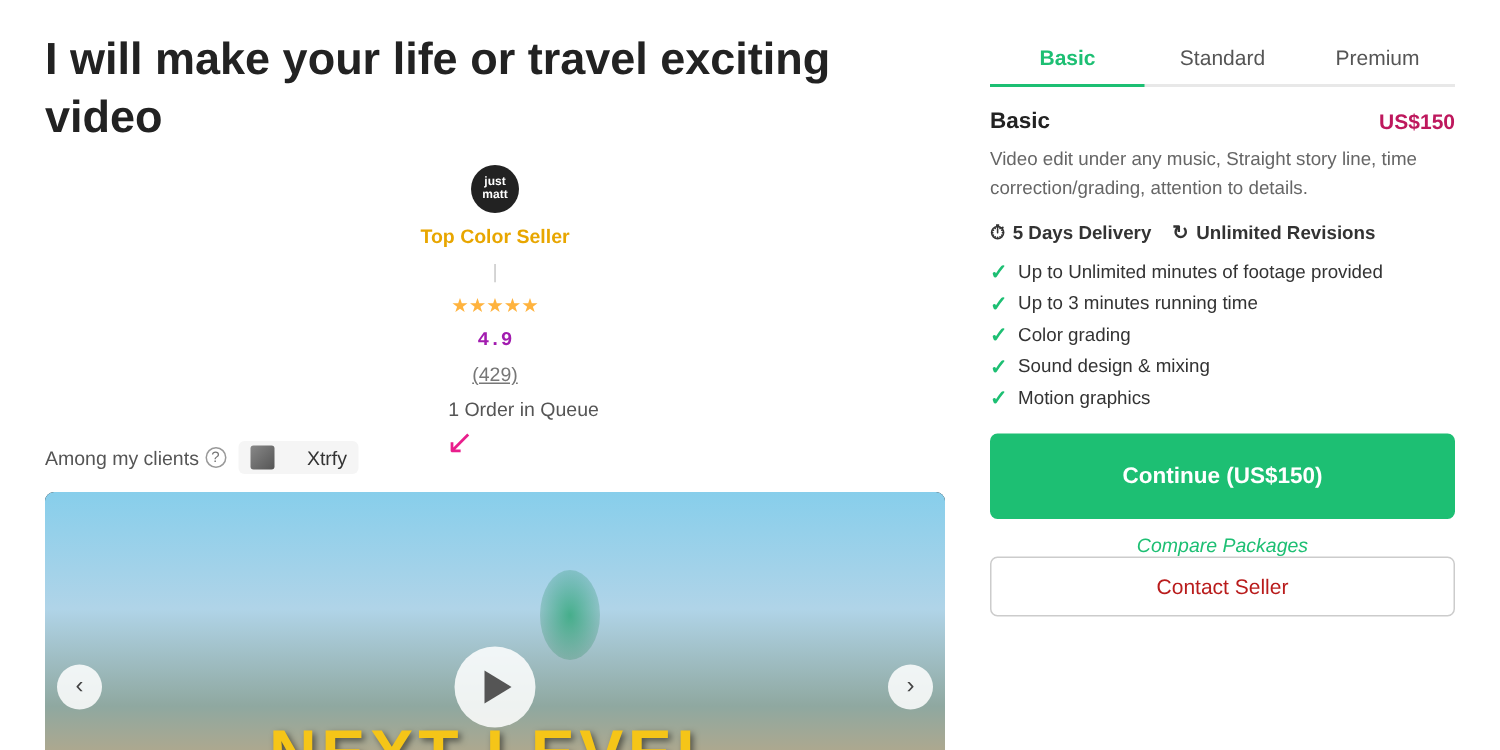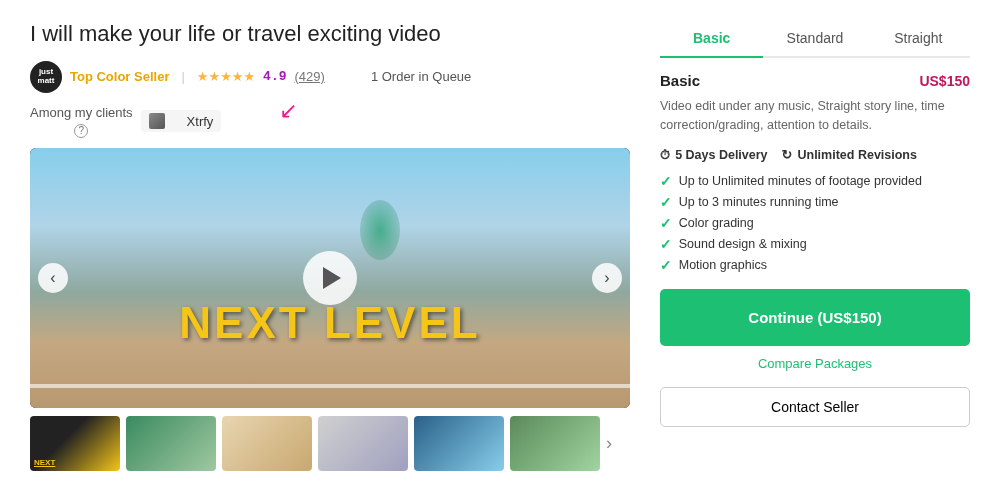--- a/index.html
+++ b/index.html
@@ -2,32 +2,32 @@
 <html><head>
   <meta charset="utf-8">
   <style>
     * { box-sizing: border-box; margin: 0; padding: 0; }
     body { font-family: 'Helvetica Neue', Arial, sans-serif; background: #fff; color: #333; font-size: 14px; }
     .page { display: flex; width: 1000px; min-height: 500px; padding: 20px 30px; gap: 30px; }
     .left { flex: 1; min-width: 0; }
     .right { width: 310px; flex-shrink: 0; }
 
     
-    .page-title { font-size: 22px; font-weight: 400; color: #222; margin-bottom: 12px; line-height: 1.3; }
-    .seller-row { display: flex; align-items: center; gap: 8px; margin-bottom: 12px; font-size: 13px; }
+    .page-title { font-size: 30px; font-weight: 700; color: #222; margin-bottom: 12px; line-height: 1.3; }
+    .seller-row { display: flex; align-items: center; gap: 8px; margin-bottom: 12px; font-size: 13px; flex-direction: column; }
     .seller-avatar { width: 32px; height: 32px; border-radius: 50%; background: #222; display: flex; align-items: center; justify-content: center; color: #fff; font-size: 9px; font-weight: 700; text-align: center; line-height: 1.1; }
     .seller-badge { color: #e8a600; font-weight: 600; }
     .divider-pipe { color: #ccc; margin: 0 4px; }
     .stars { color: #ffb33e; font-size: 13px; }
     .rating-num { color: #a21caf; font-weight: 600; font-family: Liberation Mono, monospace; }
     .review-count { color: #777; text-decoration: underline; }
     .queue-info { color: #555; margin-left: 38px; }
 
     .clients-row { display: flex; align-items: center; gap: 8px; margin-bottom: 10px; font-size: 13px; color: #555; }
-    .clients-label { display: flex; align-items: center; gap: 4px; flex-direction: column; }
+    .clients-label { display: flex; align-items: center; gap: 4px; }
     .help-icon { width: 14px; height: 14px; border-radius: 50%; border: 1px solid #999; display: inline-flex; align-items: center; justify-content: center; font-size: 10px; color: #777; cursor: pointer; }
     .client-chip { display: flex; align-items: center; gap: 22px; background: #f5f5f5; border-radius: 4px; padding: 3px 8px; }
     .client-logo { width: 16px; height: 16px; background: #ccc; border-radius: 2px; }
     .client-name { font-size: 13px; color: #333; }
     .arrow-hint { color: #e91e8c; font-size: 20px; position: relative; left: 30px; top: -10px; }
 
     .video-container { position: relative; width: 100%; border-radius: 6px; overflow: hidden; background: #000; height: 260px; }
     .video-bg { width: 100%; height: 100%; background: linear-gradient(180deg, #87ceeb 0%, #b0d4e8 30%, #8fa8a0 55%, #c4a882 75%, #b89870 100%); position: relative; }
     .video-overlay-text { position: absolute; bottom: 60px; left: 50%; transform: translateX(-50%); font-size: 44px; font-weight: 900; color: #f5c518; letter-spacing: 3px; text-shadow: 2px 2px 4px rgba(0,0,0,0.5); white-space: nowrap; }
     .play-btn { position: absolute; top: 50%; left: 50%; transform: translate(-50%, -50%); width: 54px; height: 54px; border-radius: 50%; background: rgba(255,255,255,0.85); display: flex; align-items: center; justify-content: center; cursor: pointer; }
@@ -58,22 +58,22 @@
 
     .pkg-meta { display: flex; gap: 14px; margin-bottom: 10px; }
     .meta-item { display: flex; align-items: center; gap: 5px; font-size: 12.5px; font-weight: 600; color: #333; }
     .meta-icon { font-size: 13px; }
 
     .features-list { list-style: none; margin-bottom: 16px; }
     .features-list li { display: flex; align-items: center; gap: 7px; font-size: 12.5px; color: #333; margin-bottom: 5px; }
     .check-icon { color: #1dbf73; font-size: 14px; font-weight: 700; }
 
     .continue-btn { width: 100%; padding: 20px; background: #1dbf73; color: #fff; border: none; border-radius: 5px; font-size: 15px; font-weight: 600; cursor: pointer; margin-bottom: 10px; }
-    .compare-link { display: block; text-align: center; color: #1dbf73; font-size: 13px; cursor: pointer; text-decoration: none; margin-bottom: 16px; }
-    .contact-btn { width: 100%; padding: 11px; background: #fff; color: #000000; border: 1.5px solid #ccc; border-radius: 5px; font-size: 14px; font-weight: 500; cursor: pointer; }
+    .compare-link { display: block; text-align: center; color: #1dbf73; font-size: 13px; cursor: pointer; text-decoration: none; margin-bottom: 0; font-style: italic; }
+    .contact-btn { width: 100%; padding: 11px; background: #fff; color: #b91c1c; border: 1.5px solid #ccc; border-radius: 5px; font-size: 14px; font-weight: 500; cursor: pointer; }
 
     .road-stripe { position: absolute; bottom: 20px; left: 0; right: 0; height: 4px; background: rgba(255,255,255,0.6); }
     .smoke { position: absolute; top: 20%; left: 55%; width: 40px; height: 60px; background: radial-gradient(ellipse, rgba(0,150,80,0.6) 0%, rgba(0,120,60,0.2) 70%, transparent 100%); border-radius: 50%; }
   </style>
 </head>
 <body>
 
 <div class="page">
 
   <div class="left">
@@ -129,21 +129,21 @@
       <div class="thumb thumb-6"></div>
       <span style="font-size:18px;color:#888;align-self:center;cursor:pointer;">›</span>
     </div>
   </div>
 
   <div class="right">
     
     <div class="package-tabs">
       <div class="pkg-tab active">Basic</div>
       <div class="pkg-tab">Standard</div>
-      <div class="pkg-tab">Straight</div>
+      <div class="pkg-tab">Premium</div>
     </div>
 
     
     <div class="pkg-header">
       <span class="pkg-name">Basic</span>
       <span class="pkg-price">US$150</span>
     </div>
 
     
     <p class="pkg-desc">Video edit under any music, Straight story line, time correction/grading, attention to details.</p>

